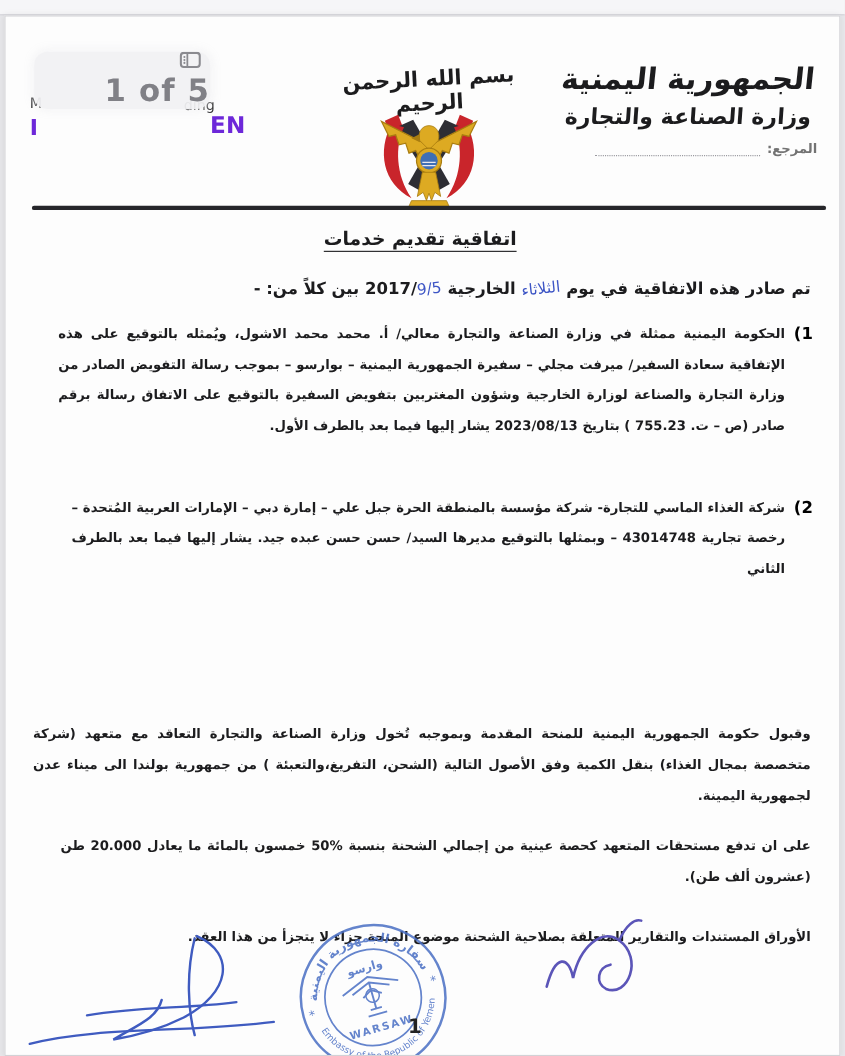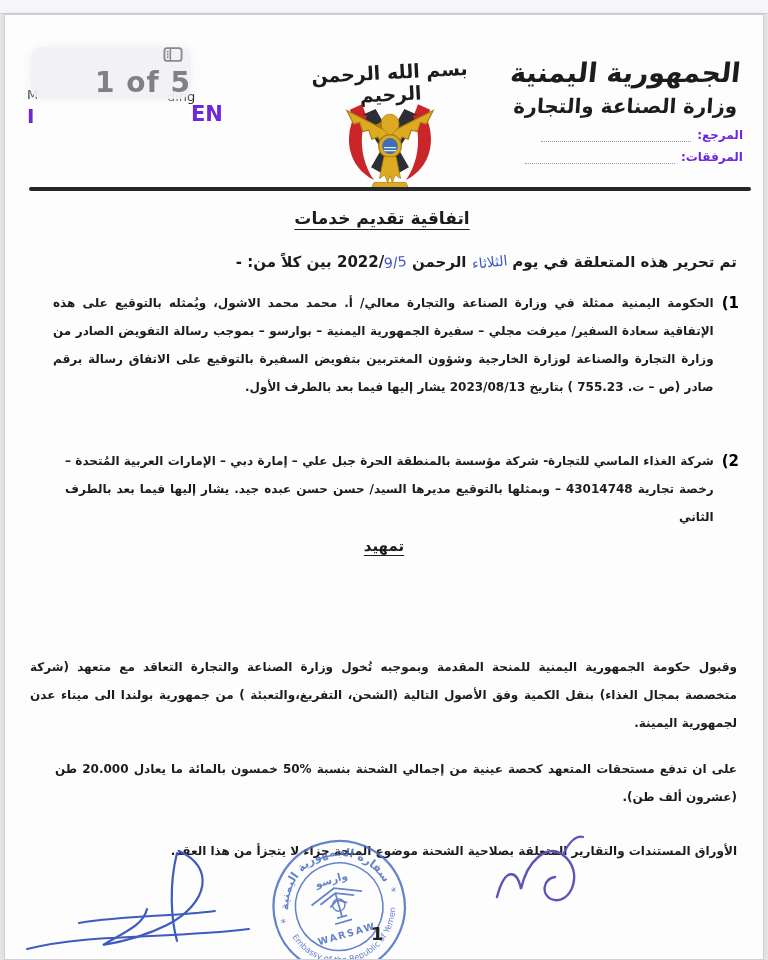--- a/index.html
+++ b/index.html
@@ -14,21 +14,21 @@
   .frag { color:#6d28d9; font-weight:bold;margin-top:47px; }
   
   .pill { position:absolute; left:26px; top:32px; width:160px; height:52px; border-radius:12px;
           background:rgba(241,241,243,.94); display:flex; align-items:flex-end; justify-content:center; gap:4px;
           box-shadow:0 0 10px rgba(240,240,242,.9);flex-direction:column; }
   .pill-text { color:#808086; font-size:28px; font-weight:600; letter-spacing:1px; }
   
   .republic { font-size:27px; font-weight:bold; transform:skewX(-6deg); }
   .ministry { font-size:20px; font-weight:bold; margin-top:6px; transform:skewX(-4deg); }
   .fieldrow { direction:rtl; display:flex; align-items:flex-end; gap:6px; margin-top:8px; }
-  .fieldrow .lbl { font-size:12px; color:#6d28d9; font-weight:600; }
+  .fieldrow .lbl { font-size:12px; color:#737373; font-weight:600; }
   .fieldrow .dots { width:150px; border-bottom:1px dotted #9a9aa0; height:12px; }
   .bismillah { font-size:19px; font-weight:bold; transform:rotate(-3deg); letter-spacing:1px; }
   .rule { position:absolute; left:24px; right:12px; top:172px; height:4px; background:#26262a; border-radius:2px; }
   
   .title { font-size:17px; font-weight:bold; text-decoration:underline; text-underline-offset:5px; }
   .body-par { font-size:12px; font-weight:bold; line-height:28px; text-align:justify; }
   .intro { font-size:15px; font-weight:bold; }
   .hw { color:#3d55c5; font-family:"DejaVu Sans", sans-serif; font-weight:normal; transform:rotate(-6deg); display:inline-block; font-size:14px; }
   .numbered { display:flex; direction:rtl; gap:8px; }
   .numbered .num { flex:0 0 auto; font-weight:bold; font-size:15px; line-height:28px; }
@@ -81,46 +81,41 @@
   </svg>
 
   <div class="abs ar" style="right:20px; top:42px; width:235px; text-align:center;">
     <div class="republic">الجمهورية اليمنية</div>
     <div class="ministry">وزارة الصناعة والتجارة</div>
     <div style="margin-top:10px;">
       <div class="fieldrow">
         <span class="lbl">المرجع:</span>
         <span class="dots"></span>
       </div>
-      <div class="fieldrow">
-        <span class="lbl">المرفقات:</span>
-        <span class="dots"></span>
-      </div>
     </div>
   </div>
 
   <div class="rule"></div>
 
   <div class="abs ar center title" style="left:0; right:4px; top:193px;">اتفاقية تقديم خدمات</div>
 
   <div class="abs ar intro" style="right:26px; top:238px; left:48px; text-align:right;">
-    <span>تم تحرير هذه المتعلقة في يوم </span><span class="hw">الثلاثاء</span><span> الرحمن </span><span dir="ltr"><span>2022/</span><span class="hw">9/5</span></span><span> بين كلاً من: -</span>
+    <span>تم صادر هذه الاتفاقية في يوم </span><span class="hw">الثلاثاء</span><span> الخارجية </span><span dir="ltr"><span>2017/</span><span class="hw">9/5</span></span><span> بين كلاً من: -</span>
   </div>
 
   <div class="abs numbered" style="right:24px; top:274px; left:48px;">
     <span class="num">1)</span>
     <div class="ar body-par">الحكومة اليمنية ممثلة في وزارة الصناعة والتجارة معالي/ أ. محمد محمد الاشول، ويُمثله بالتوقيع على هذه الإتفاقية سعادة السفير/ ميرفت مجلي – سفيرة الجمهورية اليمنية – بوارسو – بموجب رسالة التفويض الصادر من وزارة التجارة والصناعة لوزارة الخارجية وشؤون المغتربين بتفويض السفيرة بالتوقيع على الاتفاق رسالة برقم صادر (ص – ت. 755.23 ) بتاريخ 2023/08/13 يشار إليها فيما بعد بالطرف الأول.</div>
   </div>
 
   <div class="abs numbered" style="right:24px; top:432px; left:60px;">
     <span class="num">2)</span>
     <div class="ar body-par">شركة الغذاء الماسي للتجارة- شركة مؤسسة بالمنطقة الحرة جبل علي – إمارة دبي – الإمارات العربية المُتحدة – رخصة تجارية 43014748 – وبمثلها بالتوقيع مديرها السيد/ حسن حسن عبده جيد. يشار إليها فيما بعد بالطرف الثاني</div>
   </div>
 
-  <div class="abs ar center underl" style="left:0; right:0; top:522px; font-size:15px; font-weight:bold;">تمهيد</div>
 
 
   <div class="abs ar body-par" style="right:26px; top:638px; left:25px;">وقبول حكومة الجمهورية اليمنية للمنحة المقدمة وبموجبه تُخول وزارة الصناعة والتجارة التعاقد مع متعهد (شركة متخصصة بمجال الغذاء) بنقل الكمية وفق الأصول التالية (الشحن، التفريغ،والتعبئة ) من جمهورية بولندا الى ميناء عدن لجمهورية اليمينة.</div>
 
   <div class="abs ar body-par" style="right:26px; top:740px; left:34px;margin-left:16px;">على ان تدفع مستحقات المتعهد كحصة عينية من إجمالي الشحنة بنسبة %50 خمسون بالمائة ما يعادل 20.000 طن (عشرون ألف طن).</div>
 
   <div class="abs ar body-par" style="right:26px; top:822px; left:34px;">الأوراق المستندات والتقارير المتعلقة بصلاحية الشحنة موضوع المنحة جزاء لا يتجزأ من هذا العقد.</div>
 
   <svg class="abs sig" style="left:14px; top:830px;" width="250" height="116" viewBox="0 0 250 116">
     <path d="M160 6 C196 22 190 58 148 80 C120 94 96 98 84 100 C108 86 124 80 128 64" fill="none" stroke="#3f5bc0" stroke-width="2.2" stroke-linecap="round"></path>

